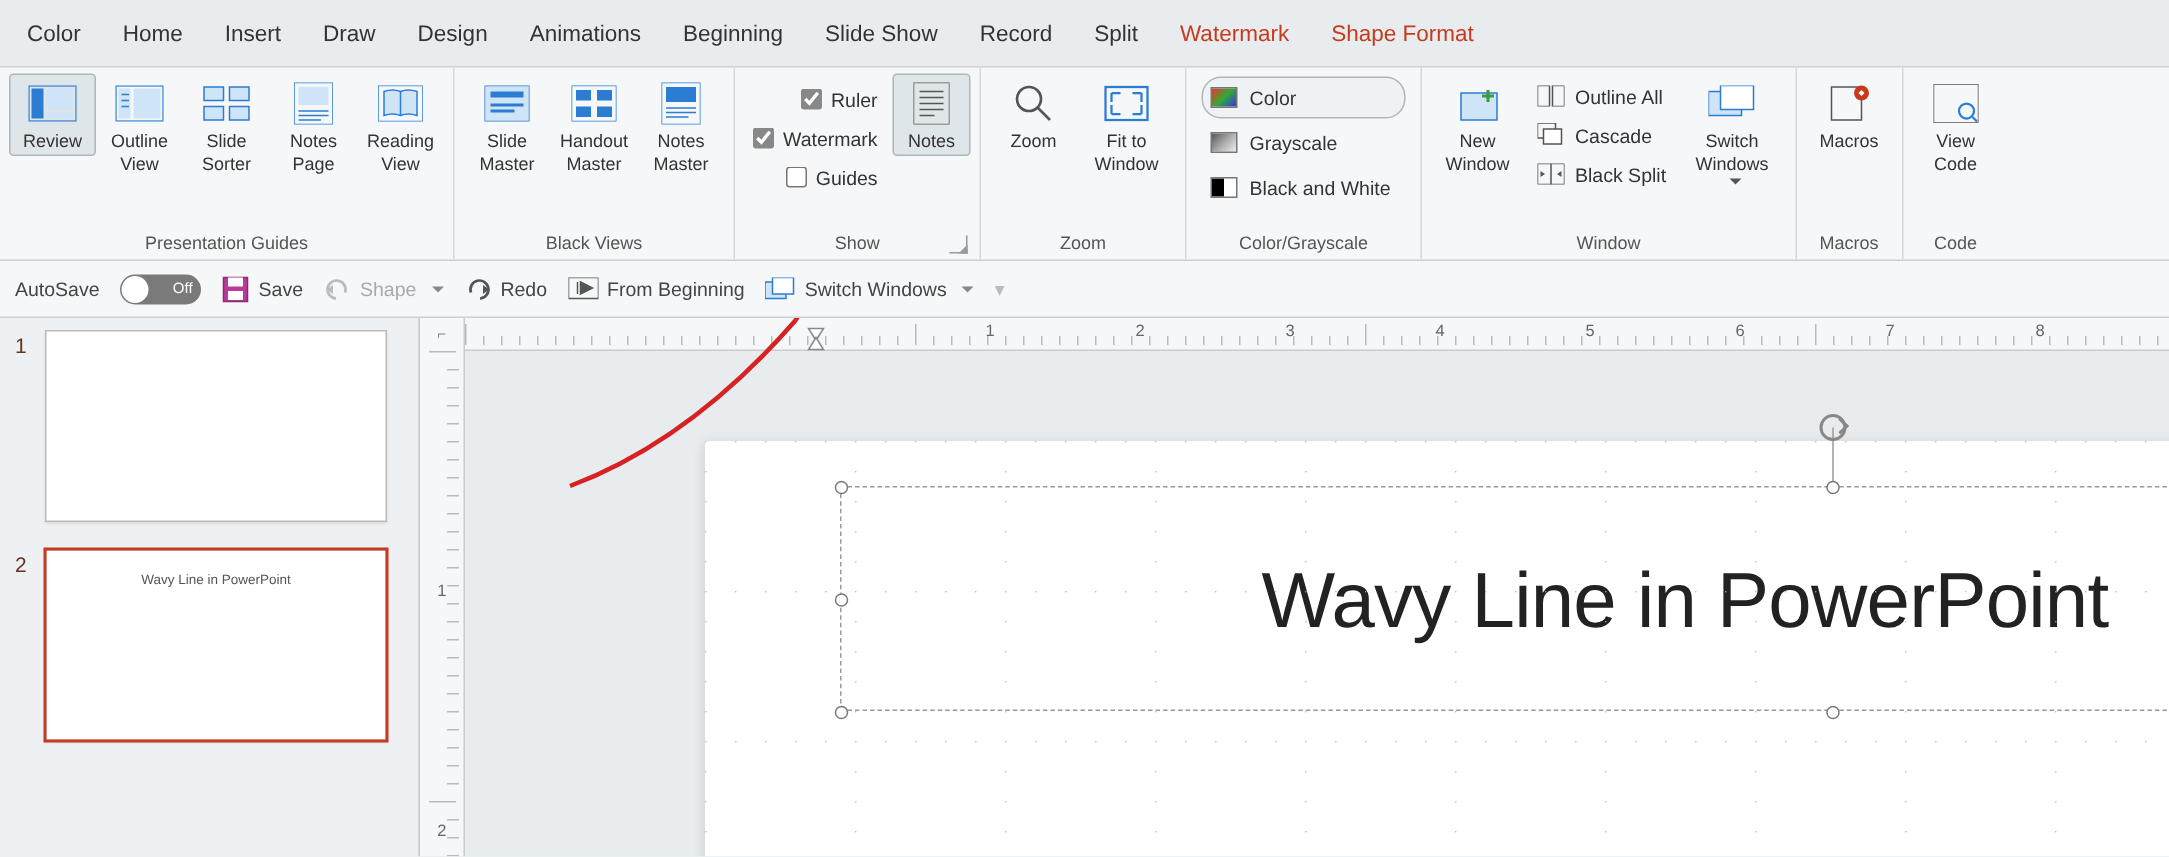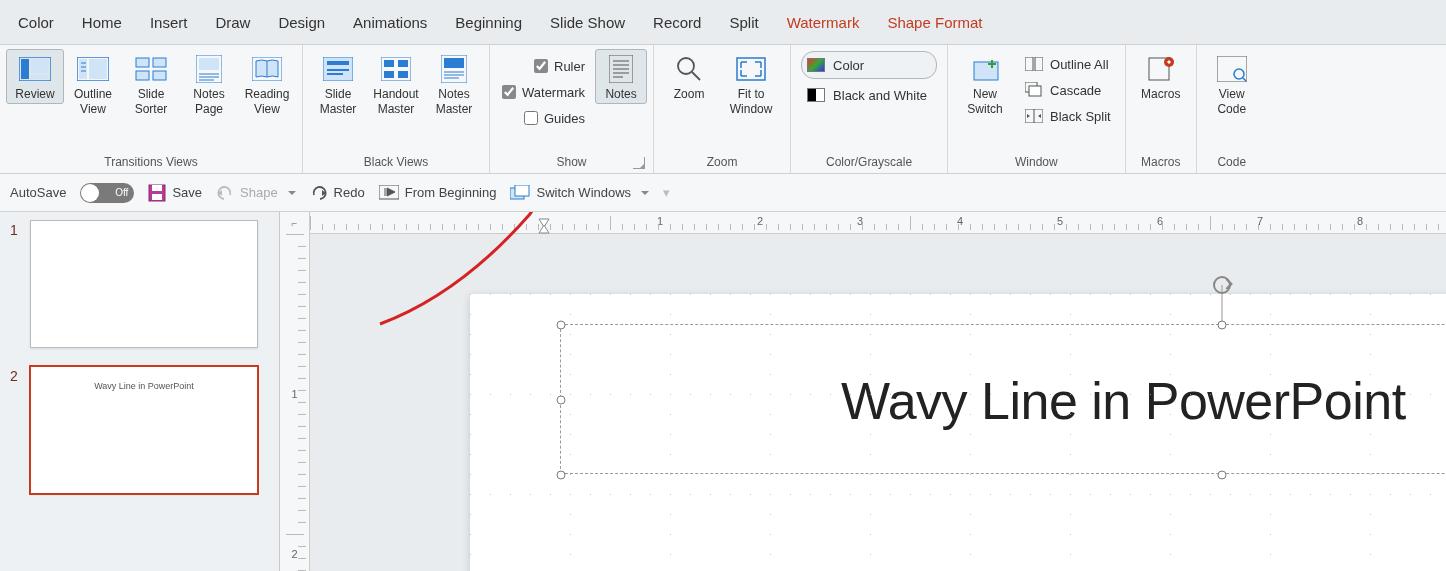--- a/index.html
+++ b/index.html
@@ -159,21 +159,21 @@
           <svg width="30" height="24">
               <rect x="0" y="0" width="30" height="24" fill="none" stroke="#2b7cd3"></rect>
               <path d="M4 4 Q10 2 15 4 Q20 2 26 4 L26 20 Q20 18 15 20 Q10 18 4 20 Z" fill="#cfe4f7" stroke="#2b7cd3"></path>
               <line x1="15" y1="4" x2="15" y2="20" stroke="#2b7cd3"></line>
             </svg>
         </span>
         <span style="white-space:pre-line">Reading
 View</span>
       </div>
     </div>
-    <div class="ribbon-group-label">Transitions Views</div>
+    <div class="ribbon-group-label">Presentation Guides</div>
   </div>
 
   <div class="ribbon-group">
     <div class="ribbon-group-body">
       <div class="big-btn">
         <span class="ico">
             <svg width="30" height="24">
               <rect x="0" y="0" width="30" height="24" fill="#cfe4f7" stroke="#2b7cd3"></rect>
               <rect x="4" y="4" width="22" height="4" fill="#2b7cd3"></rect>
               <rect x="4" y="12" width="22" height="2" fill="#2b7cd3"></rect>
@@ -272,40 +272,44 @@
   </div>
 
   <div class="ribbon-group">
     <div class="ribbon-group-body">
       <div style="display:flex; flex-direction:column; padding:2px 4px; gap:2px;">
         <div class="color-row active">
           <span class="color-sw" style="background:linear-gradient(135deg,#e33,#3a3,#33e);"></span>
           <span>Color</span>
         </div>
         <div class="color-row">
+          <span class="color-sw" style="background:linear-gradient(135deg,#555,#aaa,#eee);"></span>
+          <span>Grayscale</span>
+        </div>
+        <div class="color-row">
           <span class="color-sw" style="background:linear-gradient(90deg,#000 50%,#fff 50%);"></span>
           <span>Black and White</span>
         </div>
       </div>
     </div>
     <div class="ribbon-group-label">Color/Grayscale</div>
   </div>
 
   <div class="ribbon-group">
     <div class="ribbon-group-body">
       <div class="big-btn" style="width:62px">
         <span class="ico">
             <svg width="30" height="26">
               <rect x="4" y="6" width="24" height="18" fill="#cfe4f7" stroke="#2b7cd3"></rect>
               <line x1="22" y1="4" x2="22" y2="12" stroke="#3a9b3a" stroke-width="2"></line>
               <line x1="18" y1="8" x2="26" y2="8" stroke="#3a9b3a" stroke-width="2"></line>
             </svg>
           </span>
         <span style="white-space:pre-line">New
-Switch</span>
+Window</span>
       </div>
       <div style="display:flex; flex-direction:column; padding:2px 4px;">
         <div class="small-row">
           <span class="mini-ico">
               <svg width="18" height="14">
                 <rect x="0" y="0" width="8" height="14" fill="none" stroke="#555"></rect>
                 <rect x="10" y="0" width="8" height="14" fill="none" stroke="#555"></rect>
               </svg>
             </span>
           <span>Outline All</span>
@@ -322,20 +326,30 @@
         <div class="small-row">
           <span class="mini-ico">
               <svg width="18" height="14">
                 <rect x="0" y="0" width="18" height="14" fill="none" stroke="#555"></rect>
                 <line x1="9" y1="0" x2="9" y2="14" stroke="#555"></line>
                 <path d="M5 7 L2 5 L2 9 Z M13 7 L16 5 L16 9 Z" fill="#555"></path>
               </svg>
             </span>
           <span>Black Split</span>
         </div>
+      </div>
+      <div class="big-btn dd-caret" style="width:72px">
+        <span class="ico">
+            <svg width="32" height="24">
+              <rect x="0" y="4" width="22" height="16" fill="#cfe4f7" stroke="#2b7cd3"></rect>
+              <rect x="8" y="0" width="22" height="16" fill="#fff" stroke="#2b7cd3"></rect>
+            </svg>
+          </span>
+        <span style="white-space:pre-line">Switch
+Windows</span>
       </div>
     </div>
     <div class="ribbon-group-label">Window</div>
   </div>
 
   <div class="ribbon-group">
     <div class="ribbon-group-body">
       <div class="big-btn">
         <span class="ico">
             <svg width="28" height="26">

